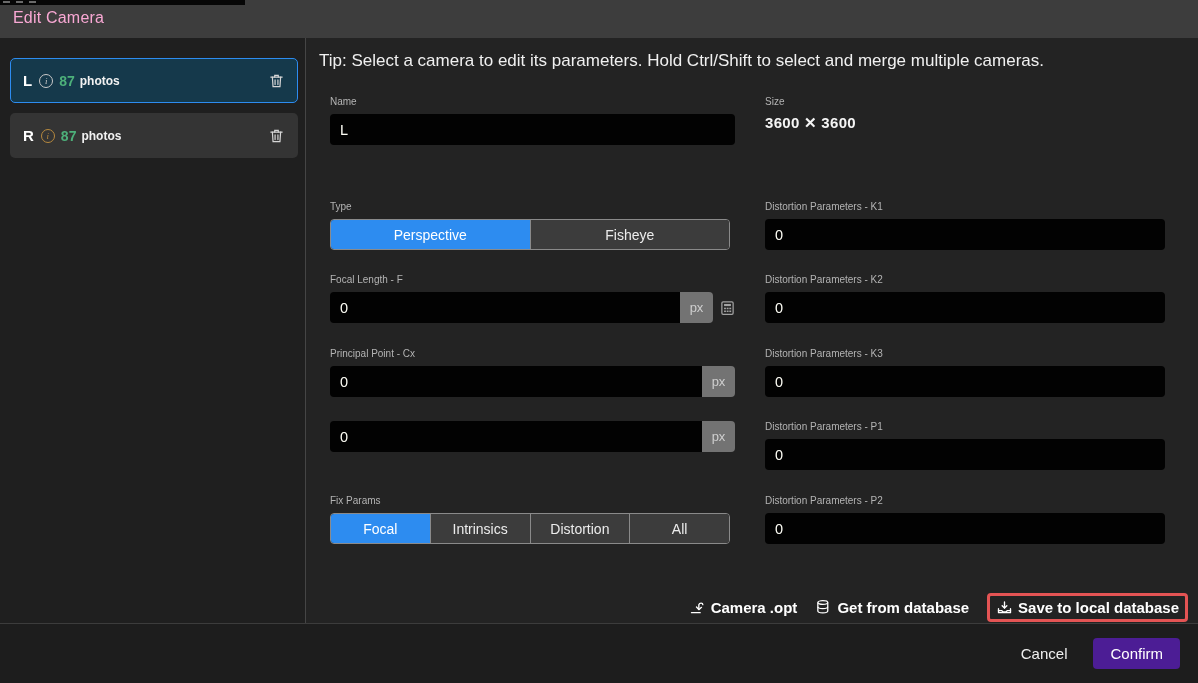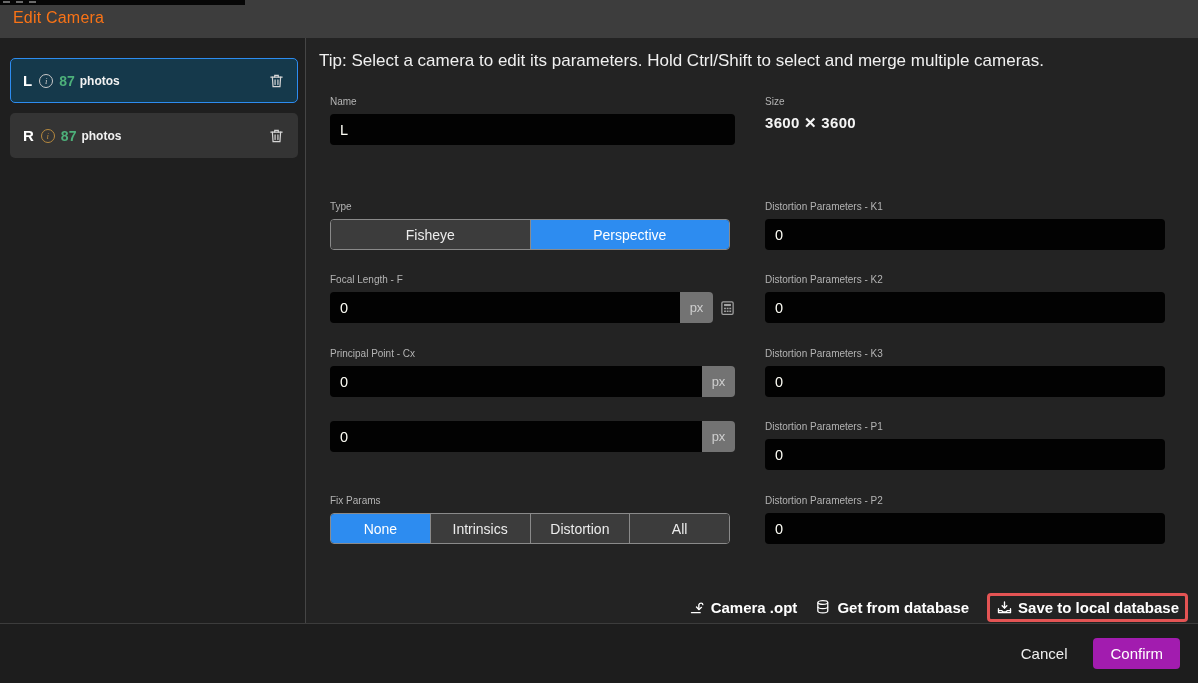--- a/index.html
+++ b/index.html
@@ -7,21 +7,21 @@
   .app{
     position:relative; width:1198px; height:683px; overflow:hidden;
     background:#232323; font-family:"Liberation Sans", sans-serif;
     color:#e8e8e8; font-size:14px;
   }
   
   .top-sliver{ position:absolute; left:0; top:0; width:245px; height:5px; background:#060606; }
   .top-sliver .dash{ display:inline-block; width:7px; height:2px; background:#6a6a6a; margin:1px 3px 0 3px; vertical-align:top;}
   
   .header{ position:absolute; left:0; top:0; width:1198px; height:38px; background:#3d3d3d; }
-  .header .title{ position:absolute; left:13px; top:9px; font-size:16px; color:#f97316; letter-spacing:.2px; }
+  .header .title{ position:absolute; left:13px; top:9px; font-size:16px; color:#f9a8d4; letter-spacing:.2px; }
   
   .sidebar{ position:absolute; left:0; top:38px; width:305px; height:585px; background:#1f1f1f; }
   .v-divider{ position:absolute; left:305px; top:38px; width:1px; height:585px; background:#454545; }
   .cam-item{ position:absolute; left:10px; width:288px; height:45px; border-radius:5px;
     display:flex; align-items:center; padding:0 12px; cursor:pointer; }
   .cam-item.selected{ background:#15394b; border:1.5px solid #2d8cf0; }
   .cam-item.normal{ background:#343434; border:1.5px solid transparent; }
   .cam-name{ font-weight:bold; font-size:15px; color:#fff; margin-right:7px; }
   .circle-i{ width:14px; height:14px; border:1.2px solid currentColor; border-radius:50%;
     display:inline-flex; align-items:center; justify-content:center;
@@ -52,21 +52,21 @@
   
   .actions{ position:absolute; right:10px; top:555px; display:flex; align-items:center; gap:18px; }
   .action-btn{ display:inline-flex; align-items:center; gap:5px; color:#fff; font-weight:600;
     font-size:15px; cursor:pointer; }
   .red-box{ border:3px solid #e45454; border-radius:4px; padding:3px 6px; display:inline-flex; }
   
   .footer{ position:absolute; left:0; top:623px; width:1198px; height:60px; background:#1d1d1d;
     border-top:1px solid #3c3c3c; display:flex; align-items:center; justify-content:flex-end;
     padding-right:18px; gap:26px; }
   .cancel-btn{ color:#efefef; font-size:15px; cursor:pointer; }
-  .confirm-btn{ background:#a21caf; color:#fff; border:none; border-radius:4px;
+  .confirm-btn{ background:#4c1d95; color:#fff; border:none; border-radius:4px;
     padding:7px 17px; font-size:15px; font-family:inherit; cursor:pointer; }
   svg{ display:block; }
 </style>
 </head>
 <body>
 
 <div class="app">
 
   <div class="header">
     <div class="title">Edit Camera</div>
@@ -114,22 +114,22 @@
     <div class="field" style="left:24px; top:58px;">
       <div class="f-label">Name</div>
       <div class="input-row">
         <div class="text-input">L</div>
       </div>
     </div>
 
     <div class="field" style="left:24px; top:163px; width:400px;">
       <div class="f-label">Type</div>
       <div class="segmented">
+        <div class="seg active">Perspective</div>
         <div class="seg">Fisheye</div>
-        <div class="seg active">Perspective</div>
       </div>
     </div>
 
     <div class="field" style="left:24px; top:236px;">
       <div class="f-label">Focal Length - F</div>
       <div style="display:flex; align-items:center;">
         <div class="input-row has-suffix" style="flex:1;">
           <div class="text-input">0</div>
           <div class="suffix">px</div>
         </div>
@@ -159,21 +159,21 @@
     <div class="field" style="left:24px; top:383px;">
       <div class="input-row has-suffix">
         <div class="text-input">0</div>
         <div class="suffix">px</div>
       </div>
     </div>
 
     <div class="field" style="left:24px; top:457px; width:400px;">
       <div class="f-label">Fix Params</div>
       <div class="segmented">
-        <div class="seg active">None</div>
+        <div class="seg active">Focal</div>
         <div class="seg">Intrinsics</div>
         <div class="seg">Distortion</div>
         <div class="seg">All</div>
       </div>
     </div>
 
     <div class="field" style="left:459px; top:58px; width:400px;">
       <div class="f-label">Size</div>
       <div class="size-value" style=""><b>3600 ✕ 3600</b></div>
     </div>

